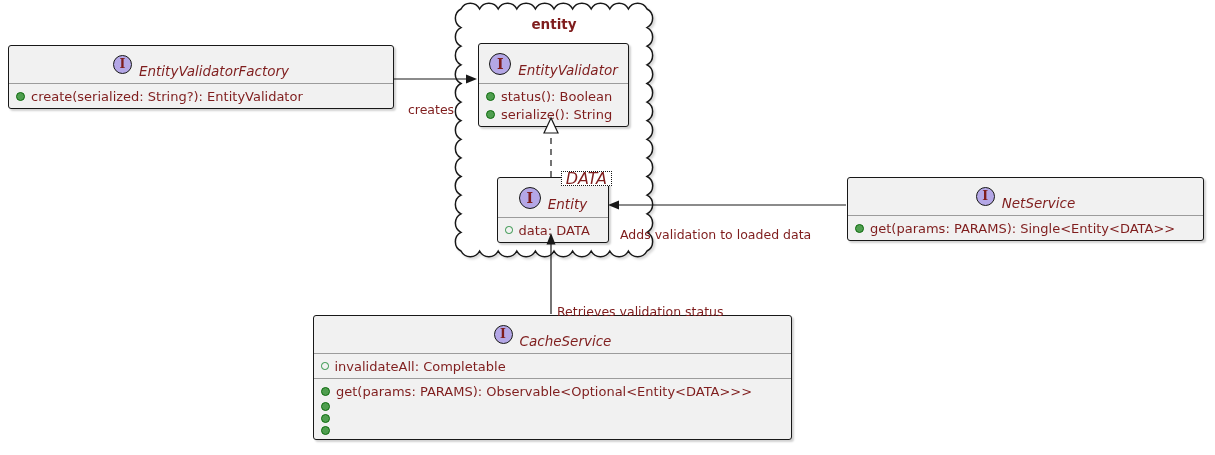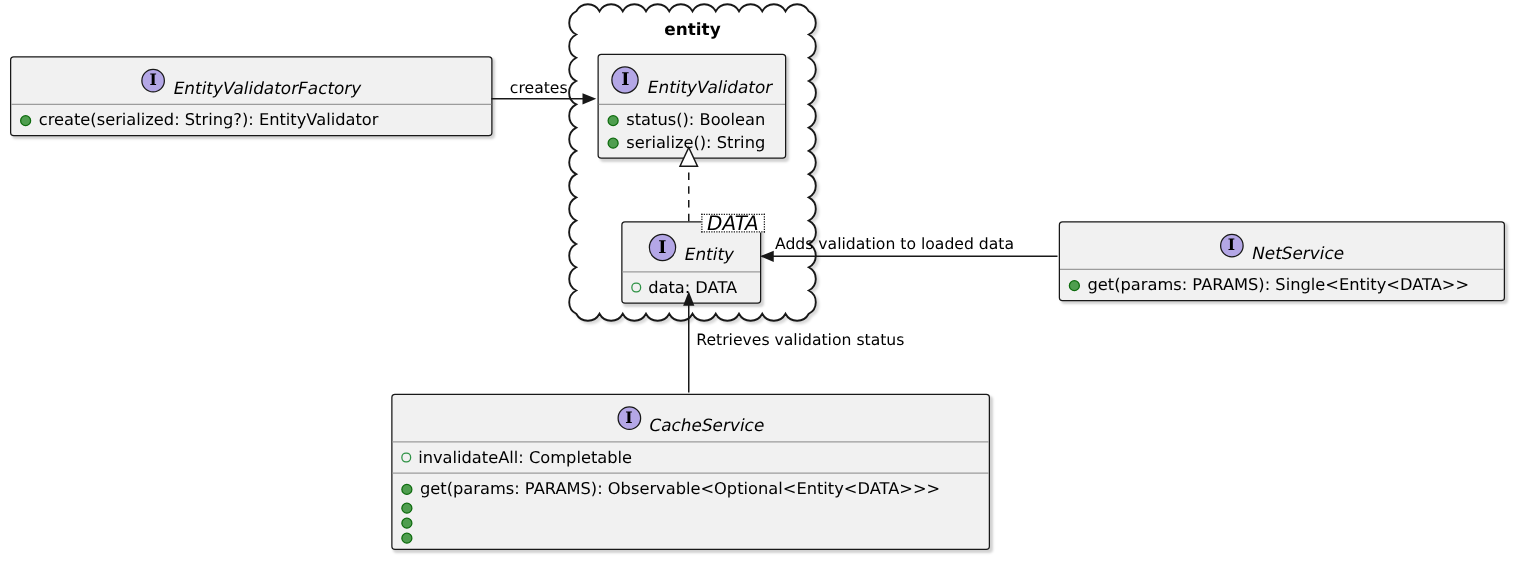--- a/index.html
+++ b/index.html
@@ -1,18 +1,18 @@
 <!DOCTYPE html>
 <html><head>
 <meta charset="utf-8">
 <style>
   html,body { margin:0; padding:0; background:#ffffff; }
   #canvas {
     position:relative; width:1215px; height:455px; overflow:hidden;
-    font-family:"DejaVu Sans","Liberation Sans",sans-serif; color:#000000;
+    font-family:"DejaVu Sans","Liberation Sans",sans-serif; color:#7f1d1d;
     background:#ffffff;
   }
   svg.layer { position:absolute; left:0; top:0; pointer-events:none; }
   #cloud-layer  { z-index:0; }
   #arrow-layer  { z-index:3; }
 
   .uml-box {
     position:absolute; z-index:2; background:#F1F1F1;
     border:1.5px solid #181818; border-radius:3px;
     box-shadow:2px 2px 2px rgba(0,0,0,0.18);
@@ -44,20 +44,21 @@
 
   .generic-tag {
     position:absolute; right:-4px; top:-7px; z-index:5;
     background:#ffffff; border:1px dotted #181818;
     font-style:italic; font-size:16px; line-height:13px; padding:0 4px;
   }
 
   .edge-label {
     position:absolute; z-index:4; font-size:12.5px; line-height:15px;
     white-space:nowrap;
+    margin-top:40px;
   }
   #pkg-label {
     position:absolute; z-index:1; left:460px; top:16px; width:188px;
     text-align:center; font-weight:bold; font-size:13.5px;
   }
 </style>
 </head>
 <body>
 
 <div id="canvas">

